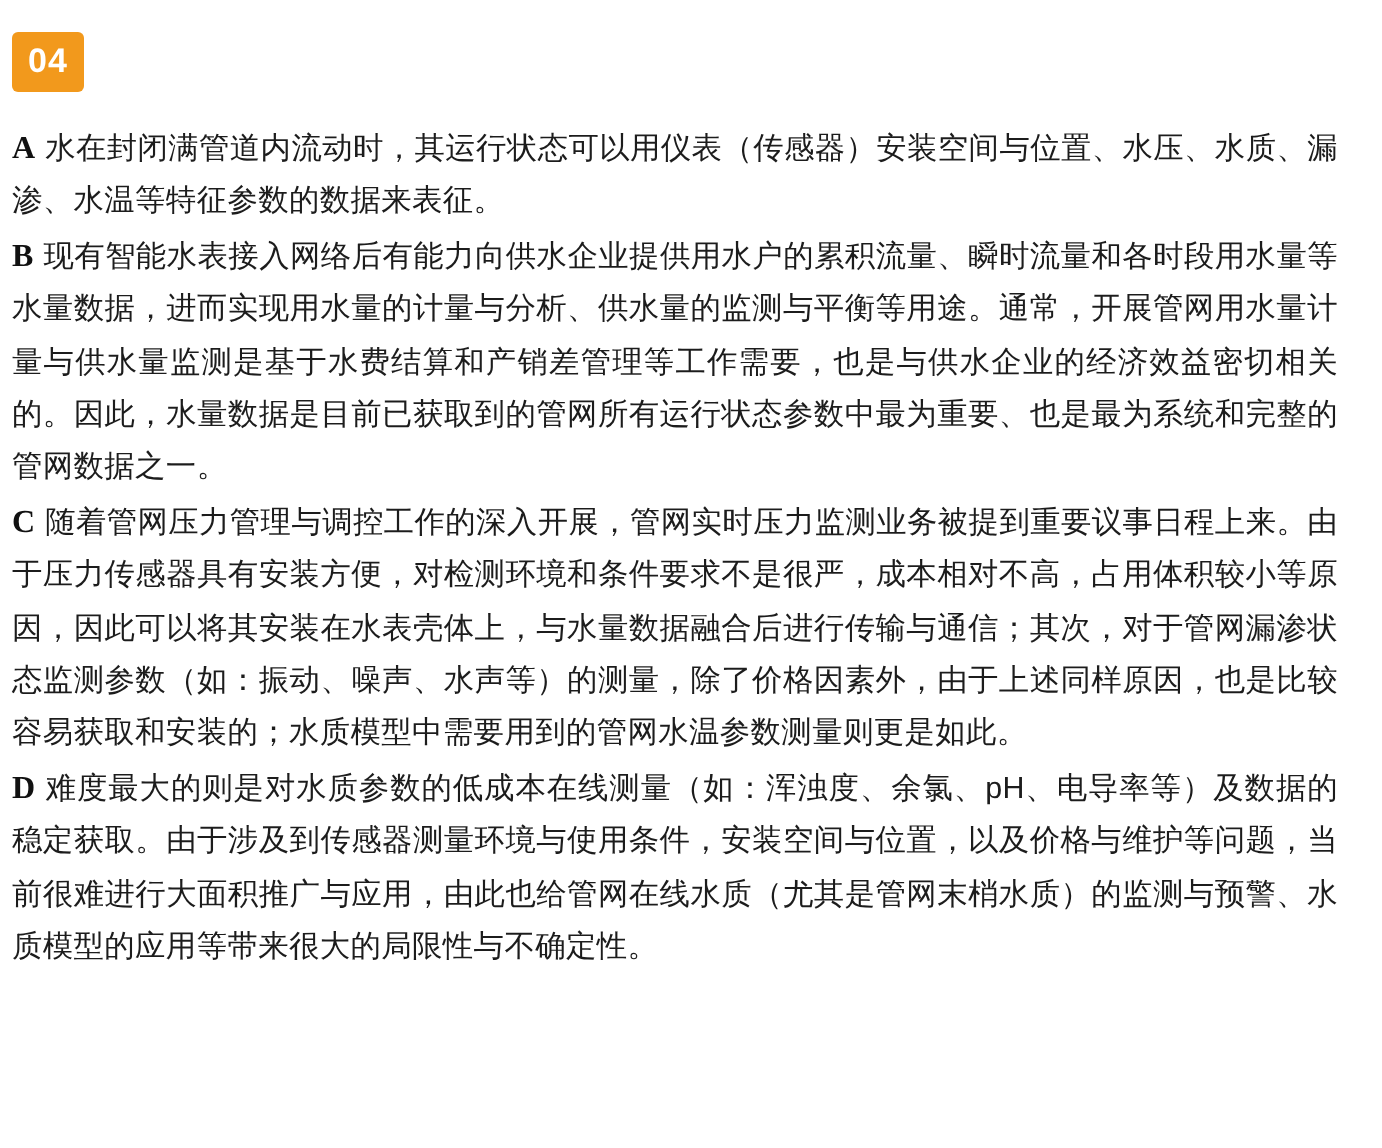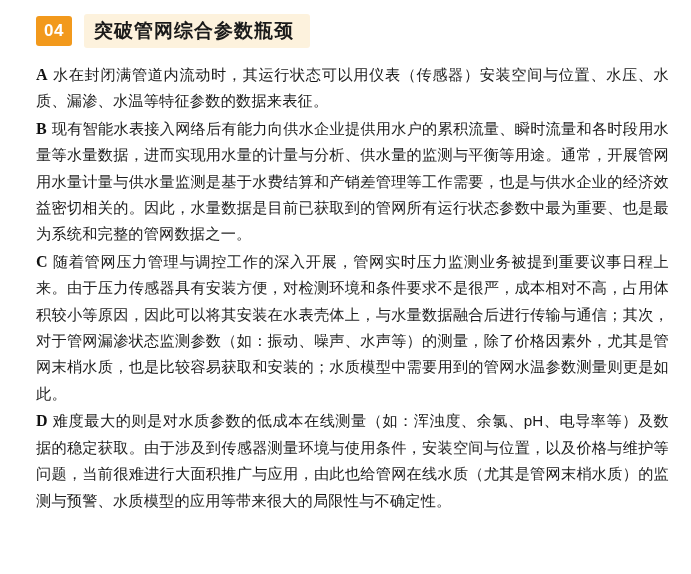--- a/index.html
+++ b/index.html
@@ -11,21 +11,21 @@
     height: 574px;
     background: #ffffff;
     font-family: "Liberation Sans", sans-serif;
     overflow: hidden;
   }
   .page {
     position: relative;
     width: 691px;
     height: 574px;
     box-sizing: border-box;
-    padding: 14px 22px 0 36px;
+    padding: 14px 22px 0 6px;
   }
 
   
   .header {
     display: flex;
     align-items: center;
     height: 34px;
     margin-bottom: 14px;
   }
   .num-badge {
@@ -78,35 +78,34 @@
     letter-spacing: 0.2px;
   }
 </style>
 </head>
 <body>
 
 <div class="page">
 
   <div class="header">
     <div class="num-badge">04</div>
-    <div class="title-pill">突破管网综合参数瓶颈</div>
   </div>
 
   <div class="body">
 
     <p class="para">
       <span class="marker">A</span><span class="text">水在封闭满管道内流动时，其运行状态可以用仪表（传感器）安装空间与位置、水压、水质、漏渗、水温等特征参数的数据来表征。</span>
     </p>
 
     <p class="para">
       <span class="marker">B</span><span class="text">现有智能水表接入网络后有能力向供水企业提供用水户的累积流量、瞬时流量和各时段用水量等水量数据，进而实现用水量的计量与分析、供水量的监测与平衡等用途。通常，开展管网用水量计量与供水量监测是基于水费结算和产销差管理等工作需要，也是与供水企业的经济效益密切相关的。因此，水量数据是目前已获取到的管网所有运行状态参数中最为重要、也是最为系统和完整的管网数据之一。</span>
     </p>
 
     <p class="para">
-      <span class="marker">C</span><span class="text">随着管网压力管理与调控工作的深入开展，管网实时压力监测业务被提到重要议事日程上来。由于压力传感器具有安装方便，对检测环境和条件要求不是很严，成本相对不高，占用体积较小等原因，因此可以将其安装在水表壳体上，与水量数据融合后进行传输与通信；其次，对于管网漏渗状态监测参数（如：振动、噪声、水声等）的测量，除了价格因素外，尤其是管网末梢水质，也是比较容易获取和安装的；水质模型中需要用到的管网水温参数测量则更是如此。</span>
+      <span class="marker">C</span><span class="text">随着管网压力管理与调控工作的深入开展，管网实时压力监测业务被提到重要议事日程上来。由于压力传感器具有安装方便，对检测环境和条件要求不是很严，成本相对不高，占用体积较小等原因，因此可以将其安装在水表壳体上，与水量数据融合后进行传输与通信；其次，对于管网漏渗状态监测参数（如：振动、噪声、水声等）的测量，除了价格因素外，由于上述同样原因，也是比较容易获取和安装的；水质模型中需要用到的管网水温参数测量则更是如此。</span>
     </p>
 
     <p class="para">
       <span class="marker">D</span><span class="text">难度最大的则是对水质参数的低成本在线测量（如：浑浊度、余氯、pH、电导率等）及数据的稳定获取。由于涉及到传感器测量环境与使用条件，安装空间与位置，以及价格与维护等问题，当前很难进行大面积推广与应用，由此也给管网在线水质（尤其是管网末梢水质）的监测与预警、水质模型的应用等带来很大的局限性与不确定性。</span>
     </p>
 
   </div>
 </div>
 
 </body></html>

